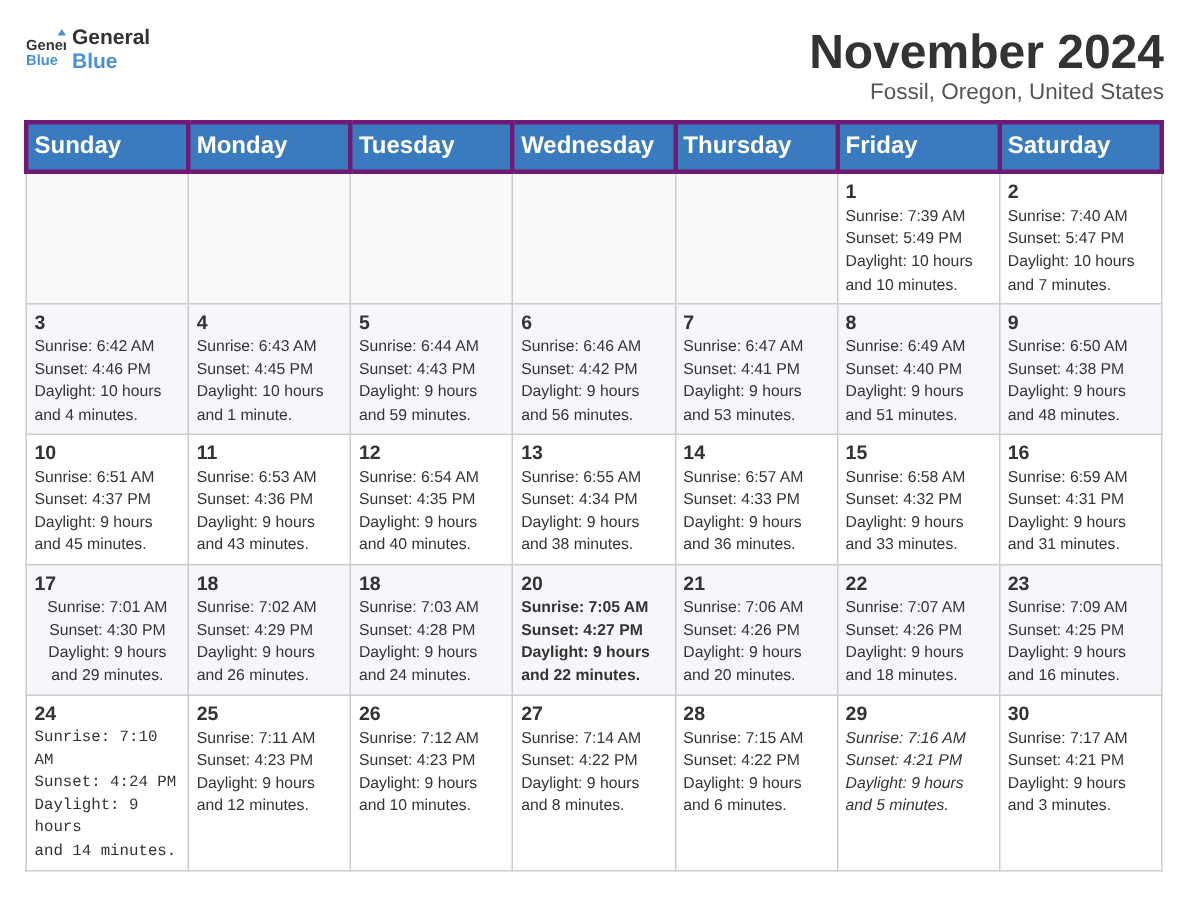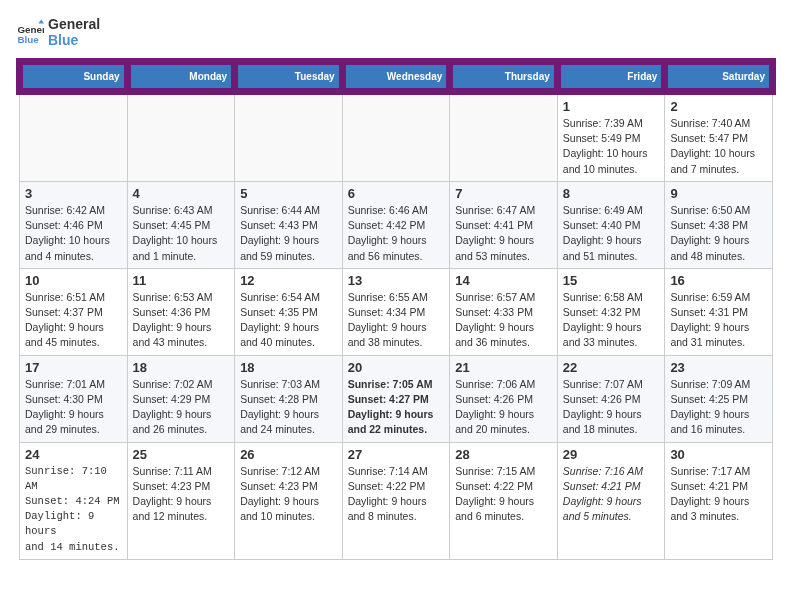--- a/index.html
+++ b/index.html
@@ -39,24 +39,24 @@
     }
     table {
       width: 100%;
       border-collapse: collapse;
       table-layout: fixed;
     }
     thead th {
       background-color: #3a7abf;
       color: #fff;
       padding: 6px 4px;
-      font-size: 10px;
+      font-size: 16px;
       font-weight: bold;
-      border: 7px solid #701a75;
-      text-align: right;
+      border: 3px solid #701a75;
+      text-align: left;
     }
     tbody td {
       border: 1px solid #ccc;
       vertical-align: top;
       padding: 4px 5px;
       height: 85px;
       font-size: 10.5px;
       color: #333;
       background: #fff;
     }
@@ -84,20 +84,24 @@
   <div class="logo">
     <svg class="logo-icon" viewBox="0 0 40 40">
       <text x="2" y="22" font-size="14" font-weight="bold" fill="#333">General</text>
       <text x="2" y="36" font-size="14" font-weight="bold" fill="#4a90d9">Blue</text>
       <polygon points="32,8 40,8 36,2" fill="#4a90d9"></polygon>
     </svg>
     <div>
       <div style="font-size:14px;font-weight:bold;color:#333;">General</div>
       <div style="font-size:14px;font-weight:bold;color:#4a90d9;">Blue</div>
     </div>
+  </div>
+  <div class="title-area">
+    <div class="month-title">November 2024</div>
+    <div class="location-title">Fossil, Oregon, United States</div>
   </div>
 </div>
 
 <table>
   <thead>
     <tr>
       <th>Sunday</th>
       <th>Monday</th>
       <th>Tuesday</th>
       <th>Wednesday</th>
@@ -226,21 +230,21 @@
           <span class="day-number">16</span>
           <div class="day-info" style="white-space: pre-line;">Sunrise: 6:59 AM
 Sunset: 4:31 PM
 Daylight: 9 hours
 and 31 minutes.</div>
         </td>
       </tr>
       <tr>
         <td>
           <span class="day-number">17</span>
-          <div class="day-info" style="white-space: pre-line;">Sunrise: 7:01 AM
+          <div class="day-info" style="white-space: pre-line; text-align: center;">Sunrise: 7:01 AM
 Sunset: 4:30 PM
 Daylight: 9 hours
 and 29 minutes.</div>
         </td>
         <td>
           <span class="day-number">18</span>
           <div class="day-info" style="white-space: pre-line;">Sunrise: 7:02 AM
 Sunset: 4:29 PM
 Daylight: 9 hours
 and 26 minutes.</div>

